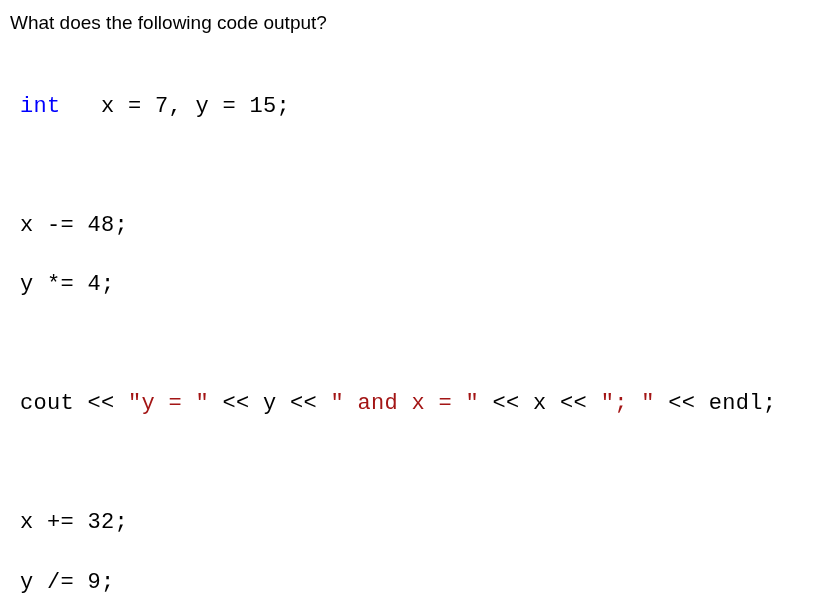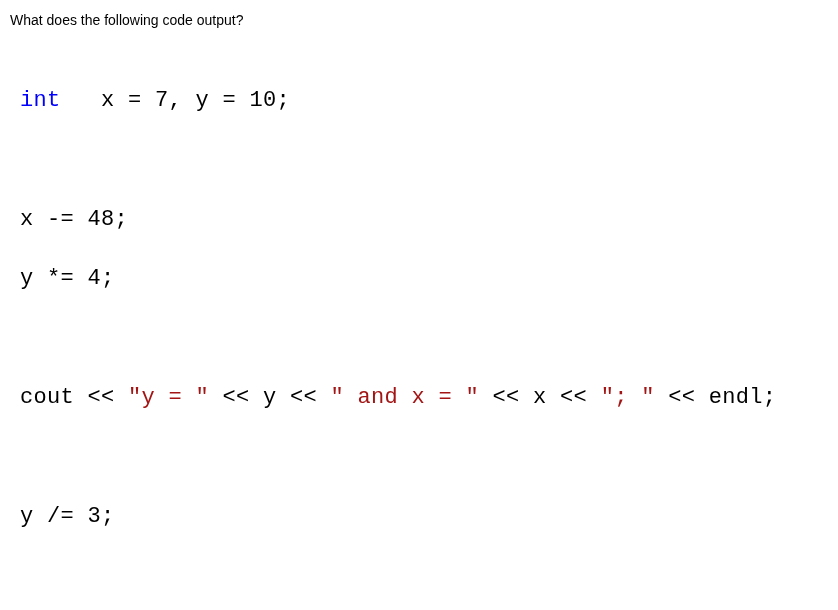--- a/index.html
+++ b/index.html
@@ -8,21 +8,21 @@
       box-sizing: border-box;
     }
     body {
       background: #ffffff;
       font-family: Arial, Helvetica, sans-serif;
       width: 838px;
       height: 610px;
       padding: 12px 10px;
     }
     .question {
-      font-size: 14px;
+      font-size: 19px;
       color: #000000;
       margin-bottom: 28px;
       font-weight: 400;
     }
     .code-block {
       font-family: Consolas, 'Courier New', monospace;
       font-size: 22px;
       line-height: 1.35;
       padding-left: 10px;
       white-space: pre;
@@ -37,26 +37,27 @@
     .kw { color: #0000ff; font-family: Liberation Mono, monospace; }
     .str { color: #a31515; }
     .plain { color: #000000; }
   </style>
 </head>
 <body>
 
 <div class="question">What does the following code output?</div>
 
 <div class="code-block">
-<span class="code-line"><span class="kw">int</span><span class="plain">   x = 7, y = 10;</span></span>
+<span class="code-line"><span class="kw">int</span><span class="plain">   x = 7, y = 15;</span></span>
 <div class="blank-line"></div>
 <span class="code-line plain">x -= 48;</span>
 <span class="code-line plain">y *= 4;</span>
 <div class="blank-line"></div>
 <span class="code-line"><span class="plain">cout &lt;&lt; </span><span class="str">"y = "</span><span class="plain"> &lt;&lt; y &lt;&lt; </span><span class="str">" and x = "</span><span class="plain"> &lt;&lt; x &lt;&lt; </span><span class="str">"; "</span><span class="plain"> &lt;&lt; endl;</span></span>
 <div class="blank-line"></div>
-<span class="code-line plain">y /= 3;</span>
+<span class="code-line plain">x += 32;</span>
+<span class="code-line plain">y /= 9;</span>
 
 
 
 
 
 </div>
 
 </body></html>

